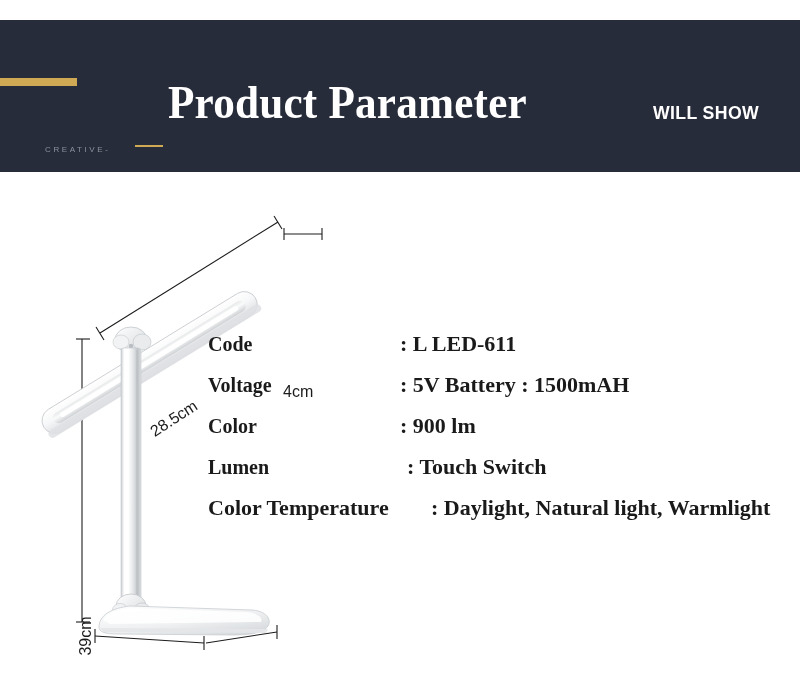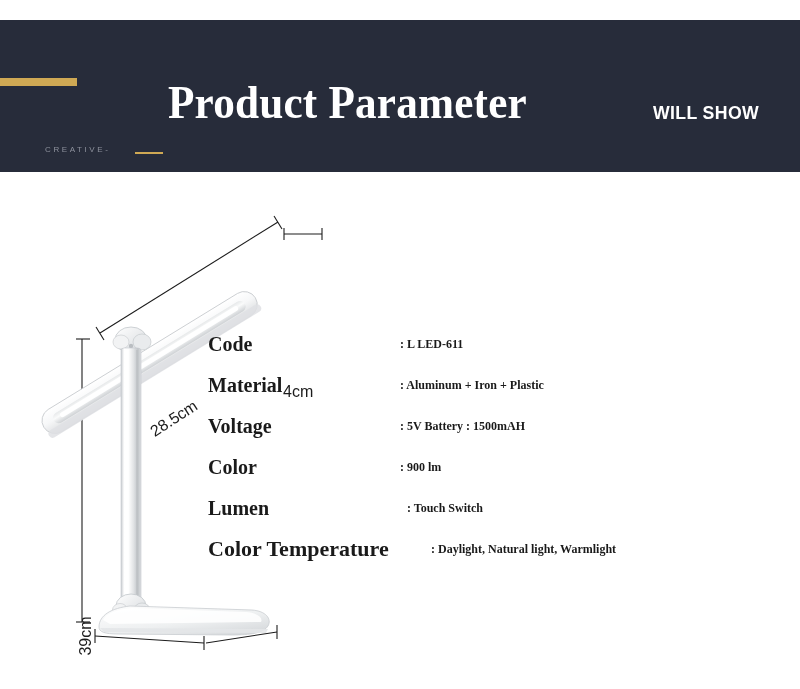--- a/index.html
+++ b/index.html
@@ -31,21 +31,21 @@
     top: 58px;
     width: 85px;
     height: 8px;
     background: #cfa954;
   }
   .header-creative-row {
     position: absolute;
     left: 45px;
     top: 125px;
     display: flex;
-    align-items: flex-end;
+    align-items: flex-start;
     gap: 25px;
   }
   .header-creative-text {
     font-family: "Liberation Sans", sans-serif;
     font-size: 8px;
     letter-spacing: 2.6px;
     color: #8d919c;
     font-weight: 400;
     white-space: nowrap;
   }
@@ -141,21 +141,21 @@
     line-height: 24px;
     color: #1a1a1a;
     white-space: nowrap;
   }
   .spec-val {
     position: absolute;
     left: 192px;
     top: 0;
     font-family: "Liberation Serif", serif;
     font-weight: bold;
-    font-size: 12px;
+    font-size: 22px;
     line-height: 24px;
     color: #1a1a1a;
     white-space: nowrap;
   }
   .spec-row.wide .spec-key { font-size: 22px; }
   .spec-row.wide .spec-val { left: 199px; margin-left: 24px; }
   .spec-row.shifted .spec-val { left: 199px; }
 </style>
 </head>
 <body>
@@ -277,24 +277,20 @@
   <div class="dim-label dim-39">39cm</div>
 
 </div>
 
 <div class="spec-table">
   <div class="spec-row">
     <span class="spec-key">Code</span>
     <span class="spec-val">: L LED-611</span>
   </div>
   <div class="spec-row">
-    <span class="spec-key">Material</span>
-    <span class="spec-val">: Aluminum + Iron + Plastic</span>
-  </div>
-  <div class="spec-row">
     <span class="spec-key">Voltage</span>
     <span class="spec-val">: 5V Battery : 1500mAH</span>
   </div>
   <div class="spec-row">
     <span class="spec-key">Color</span>
     <span class="spec-val">: 900 lm</span>
   </div>
   <div class="spec-row shifted">
     <span class="spec-key">Lumen</span>
     <span class="spec-val">: Touch Switch</span>

